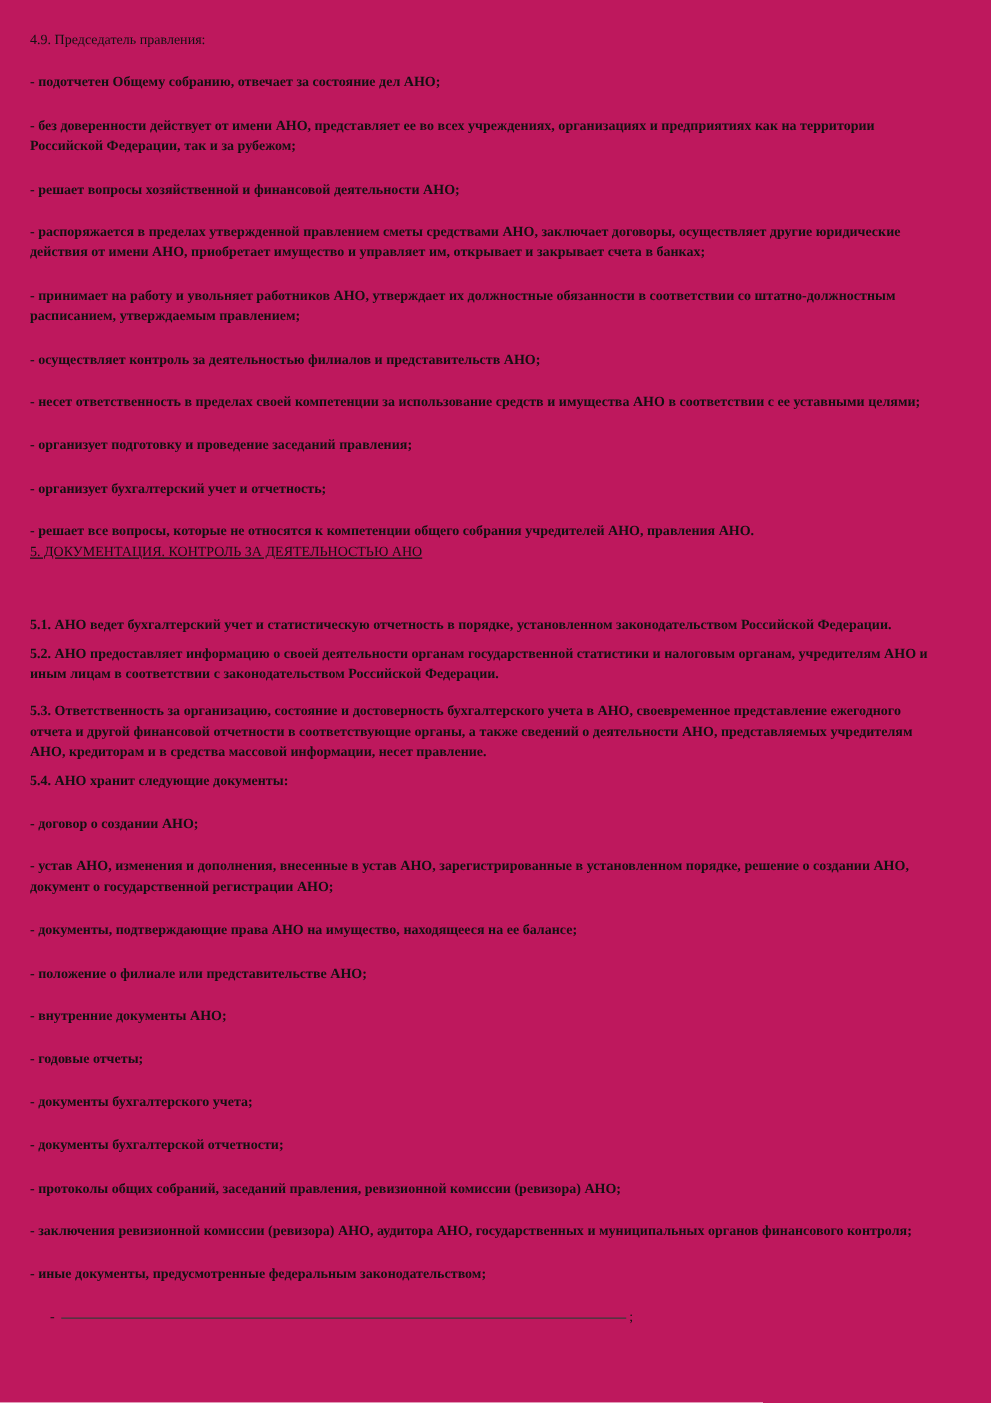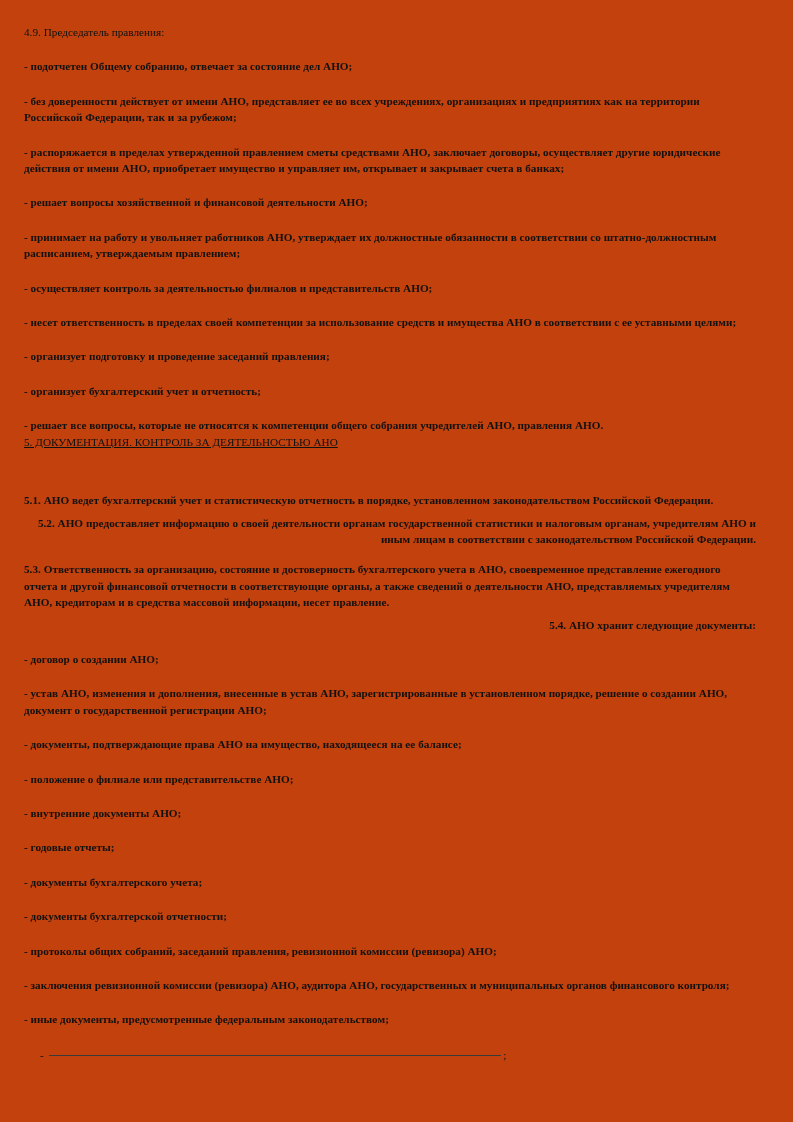--- a/index.html
+++ b/index.html
@@ -14,40 +14,40 @@
     font-family: "Liberation Serif", "DejaVu Serif", serif;
     color: #000000;
     -webkit-font-smoothing: antialiased;
   }
   .page {
     position: relative;
     width: 793px;
     height: 1122px;
     box-sizing: border-box;
     padding: 24px 38px 0 24px;
-    background: #c2410c;
+    background: #be185d;
     overflow: hidden;
   }
   .doc-body {
     width: 732px;
   }
   
   .para {
     margin: 0;
     font-size: 11.2px;
     line-height: 16.4px;
     text-align: left;
     color: #111111;
     letter-spacing: 0.02px;
     font-weight: bold;
   }
   
   .gap-lg   { margin-top: 18px; }
   .gap-md   { margin-top: 14px; }
-  .gap-sm   { margin-top: 6px; text-align: right; }
+  .gap-sm   { margin-top: 6px; }
   .gap-xl   { margin-top: 42px; }
   .gap-xxl  { margin-top: 36px; text-decoration: underline; }
 
   .section-heading {
     margin: 0;
     font-size: 11.2px;
     line-height: 16.4px;
     font-weight: normal;
     text-transform: none;
     color: #111111;
@@ -82,22 +82,22 @@
 </head>
 <body>
 
 <div class="page">
   <div class="doc-body">
 
     <p class="para section-heading">4.9. Председатель правления:</p>
 
     <p class="para gap-lg">- подотчетен Общему собранию, отвечает за состояние дел АНО;</p>
     <p class="para gap-lg">- без доверенности действует от имени АНО, представляет ее во всех учреждениях, организациях и предприятиях как на территории Российской Федерации, так и за рубежом;</p>
+    <p class="para gap-lg">- решает вопросы хозяйственной и финансовой деятельности АНО;</p>
     <p class="para gap-lg">- распоряжается в пределах утвержденной правлением сметы средствами АНО, заключает договоры, осуществляет другие юридические действия от имени АНО, приобретает имущество и управляет им, открывает и закрывает счета в банках;</p>
-    <p class="para gap-lg">- решает вопросы хозяйственной и финансовой деятельности АНО;</p>
     <p class="para gap-lg">- принимает на работу и увольняет работников АНО, утверждает их должностные обязанности в соответствии со штатно-должностным расписанием, утверждаемым правлением;</p>
     <p class="para gap-lg">- осуществляет контроль за деятельностью филиалов и представительств АНО;</p>
     <p class="para gap-lg">- несет ответственность в пределах своей компетенции за использование средств и имущества АНО в соответствии с ее уставными целями;</p>
     <p class="para gap-lg">- организует подготовку и проведение заседаний правления;</p>
     <p class="para gap-lg">- организует бухгалтерский учет и отчетность;</p>
     <p class="para gap-lg">- решает все вопросы, которые не относятся к компетенции общего собрания учредителей АНО, правления АНО.</p>
 
     <p class="para section-heading gap-xxl">5. ДОКУМЕНТАЦИЯ. КОНТРОЛЬ ЗА ДЕЯТЕЛЬНОСТЬЮ АНО</p>
 
     <p class="para gap-xl">5.1. АНО ведет бухгалтерский учет и статистическую отчетность в порядке, установленном законодательством Российской Федерации.</p>

